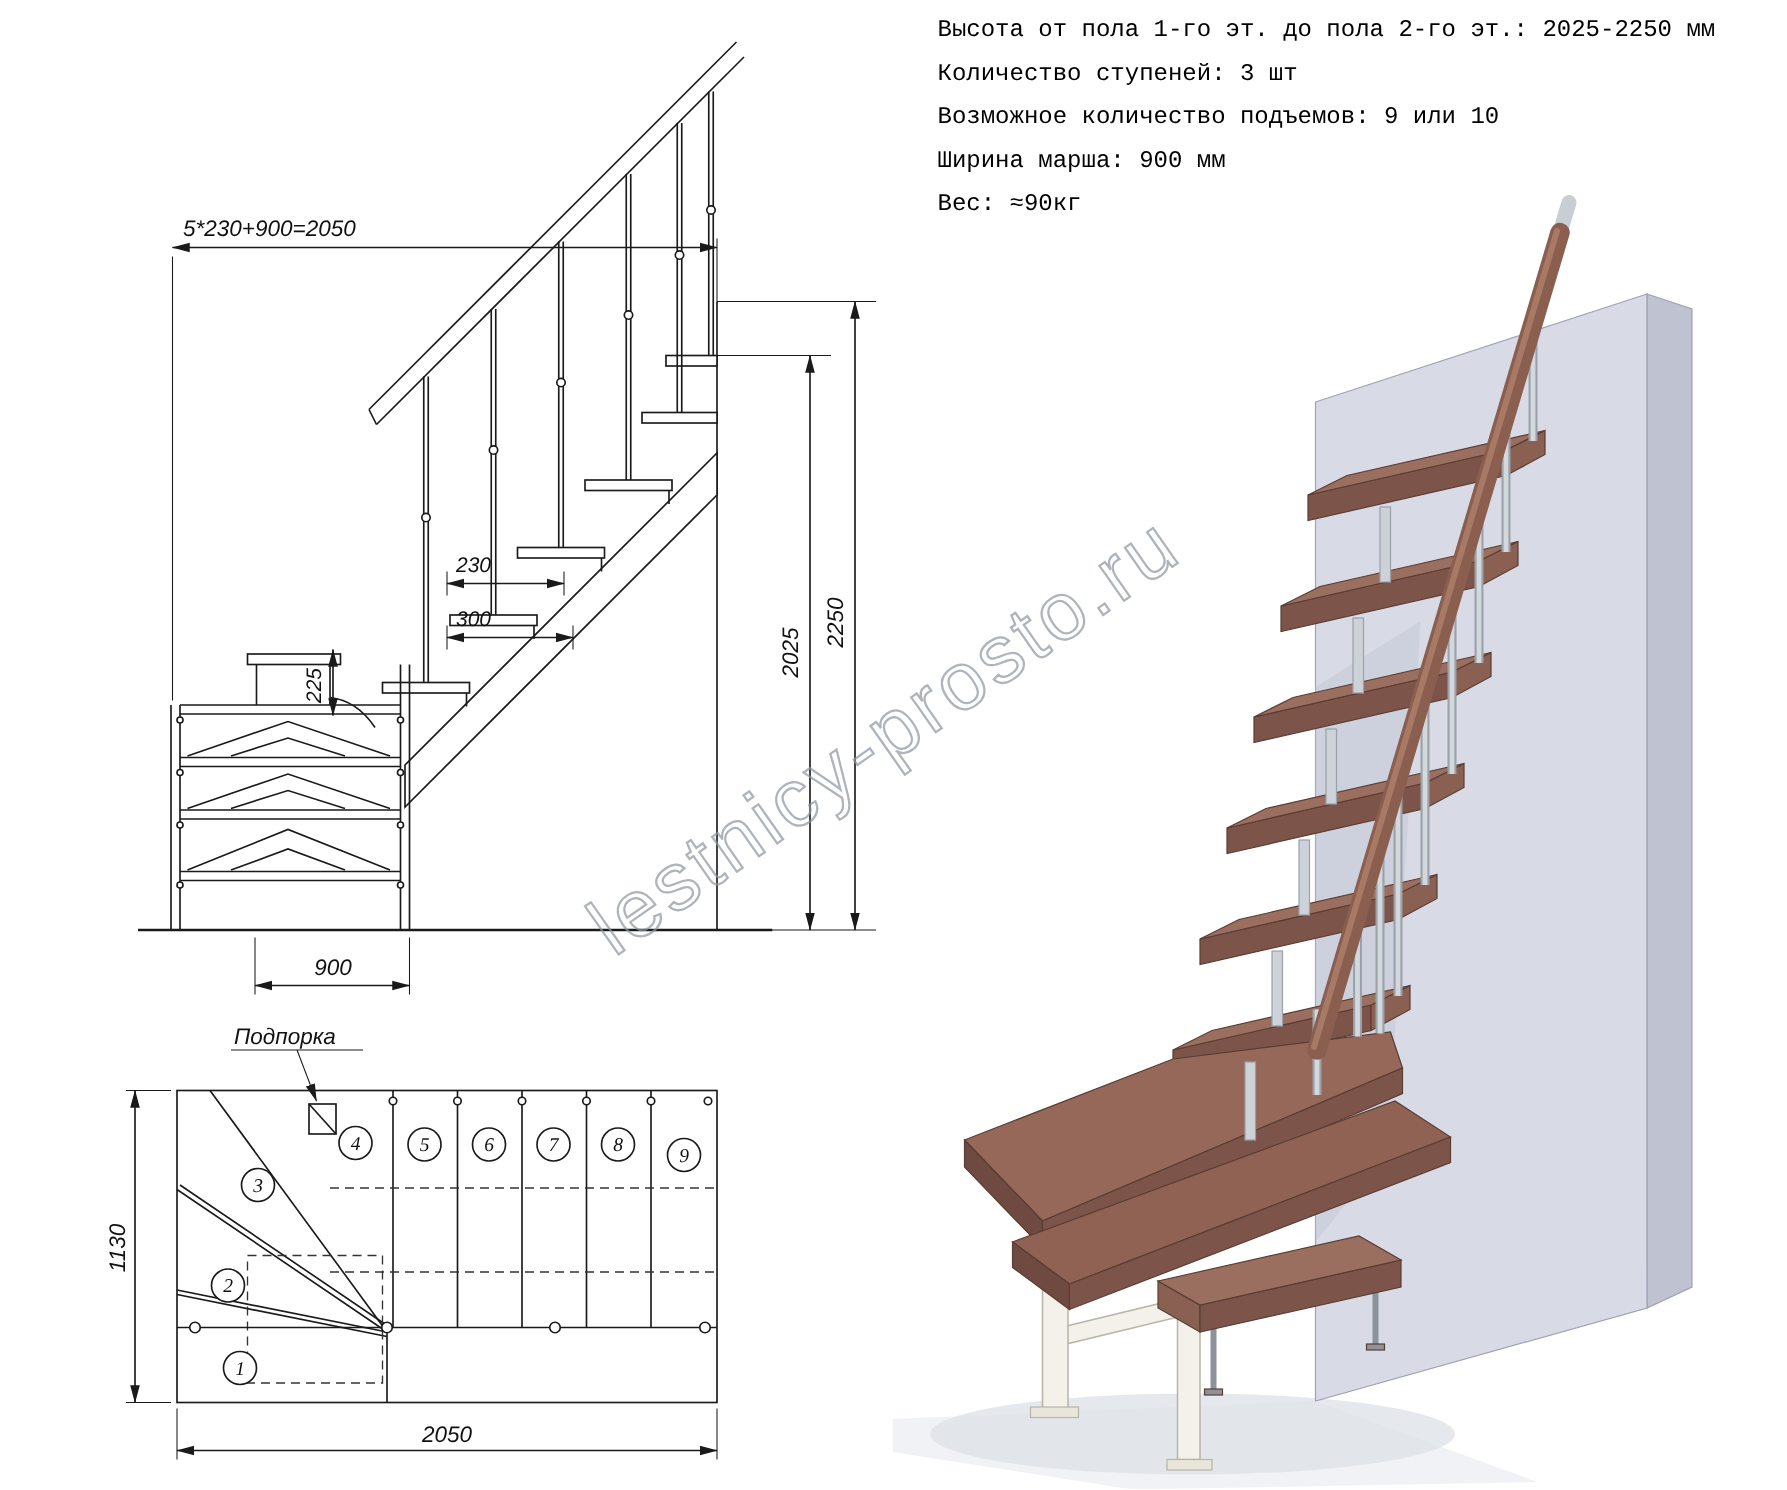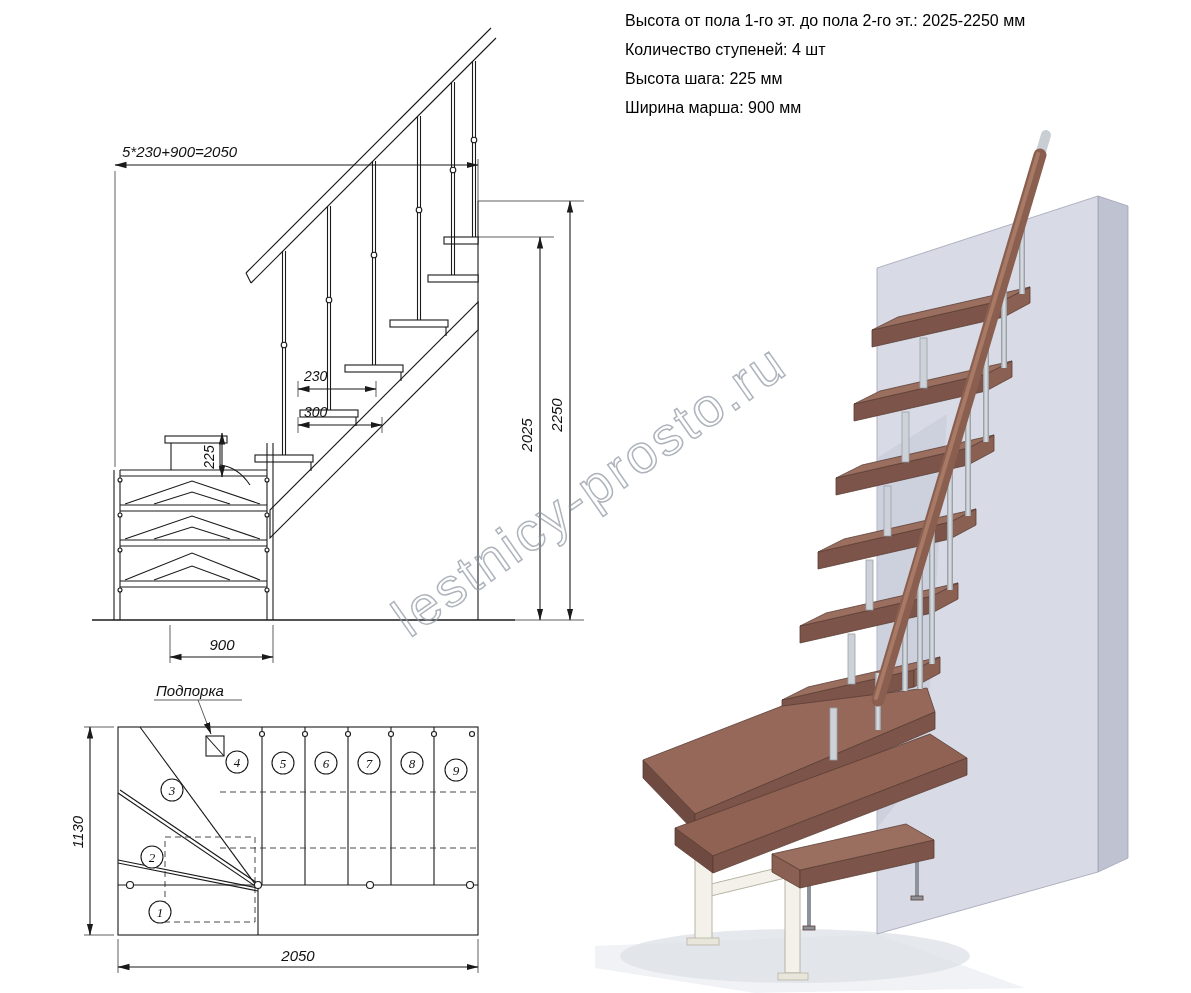--- a/index.html
+++ b/index.html
@@ -1,44 +1,45 @@
 <!DOCTYPE html>
 <html><head>
 <meta charset="utf-8">
 <style>
   html,body{margin:0;padding:0;background:#ffffff;}
   #page{position:relative;width:1191px;height:993px;background:#ffffff;overflow:hidden;
         font-family:"Liberation Sans",sans-serif;color:#000;}
   .abs{position:absolute;}
   
   #specs{left:625px;top:6px;width:560px;}
-  #specs p{margin:0;padding:0;font-size:16px;line-height:29px;color:#000;}
+  #specs p{margin:0;padding:0;font-size:16px;line-height:29px;color:#000;font-family:Liberation Mono, monospace;}
   
   svg text.dim{font:italic 14px "Liberation Sans",sans-serif;fill:#111;}
   svg text.dimbig{font:italic 15px "Liberation Sans",sans-serif;fill:#111;}
   svg text.num{font:italic 13px "Liberation Serif",serif;fill:#111;text-anchor:middle;}
   svg text.lbl{font:italic 15px "Liberation Sans",sans-serif;fill:#111;}
   svg text.wmtext{font:400 54px "Liberation Sans",sans-serif;letter-spacing:3px;
       fill:none;stroke:#8f97a3;stroke-width:1.5px;text-anchor:middle;opacity:.72;}
   .ln{stroke:#1a1a1a;stroke-width:1.1;fill:none;}
   .thin{stroke:#1a1a1a;stroke-width:0.7;fill:none;}
   .thick{stroke:#1a1a1a;stroke-width:1.6;fill:none;}
   .wht{fill:#ffffff;stroke:#1a1a1a;stroke-width:1.1;}
   .dash{stroke:#333;stroke-width:0.9;fill:none;stroke-dasharray:6 4;}
 </style>
 </head>
 <body>
 
 <div id="page">
 
   <div id="specs" class="abs">
     <p>Высота от пола 1-го эт. до пола 2-го эт.: 2025-2250 мм</p>
-    <p>Количество ступеней: 4 шт</p>
-    <p>Высота шага: 225 мм</p>
+    <p>Количество ступеней: 3 шт</p>
+    <p>Возможное количество подъемов: 9 или 10</p>
     <p>Ширина марша: 900 мм</p>
+    <p>Вес: ≈90кг</p>
   </div>
 
   <svg class="abs" style="left:70px;top:15px;" width="530" height="660" viewBox="0 0 530 660">
     <defs>
       <marker id="m1" markerWidth="13" markerHeight="9" refX="11.5" refY="4" orient="auto-start-reverse" markerUnits="userSpaceOnUse">
         <path d="M0,0.8 L12,4 L0,7.2 z" fill="#1a1a1a"></path>
       </marker>
     </defs>
 
     <g>

